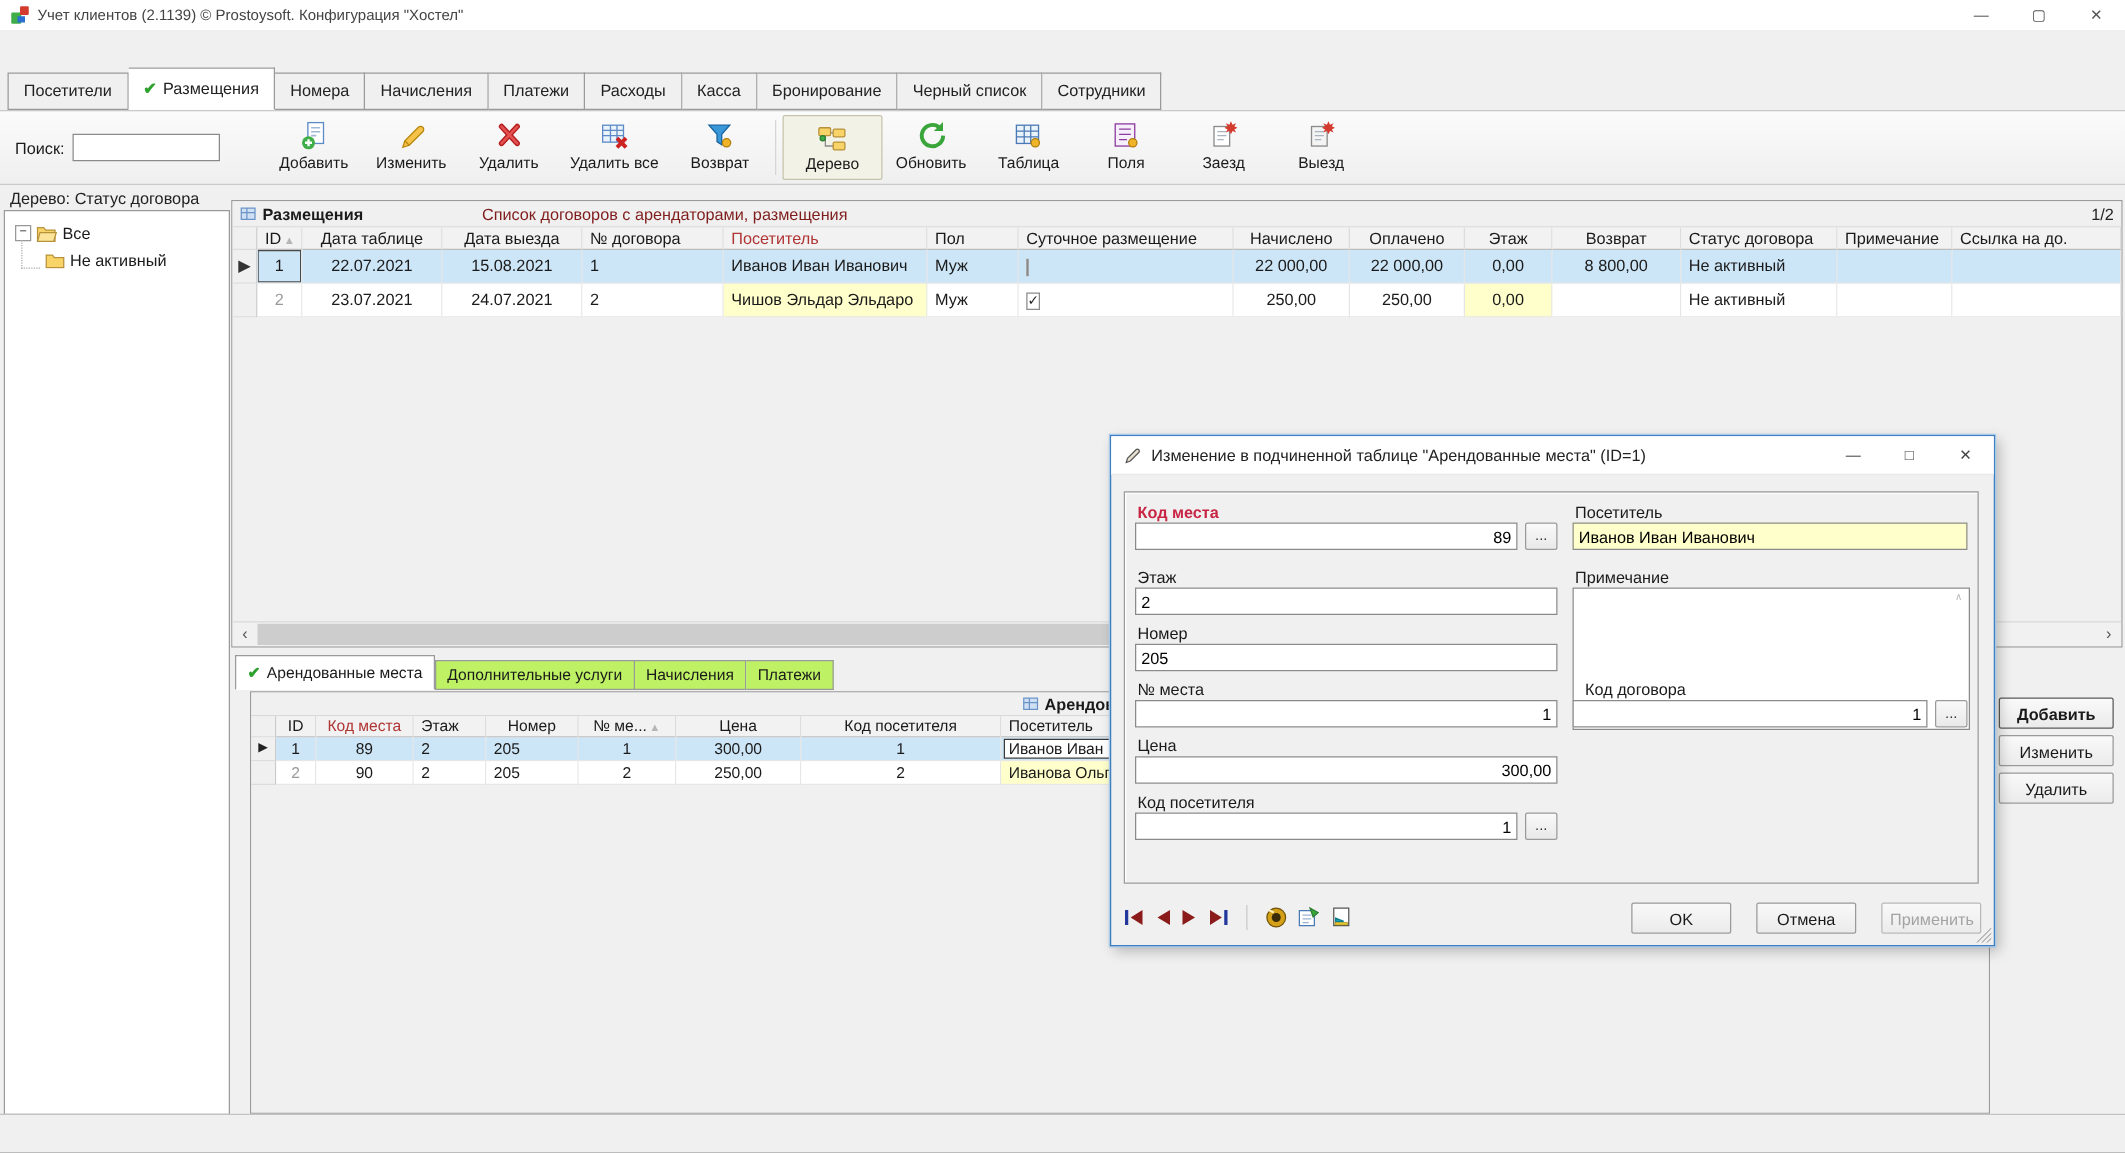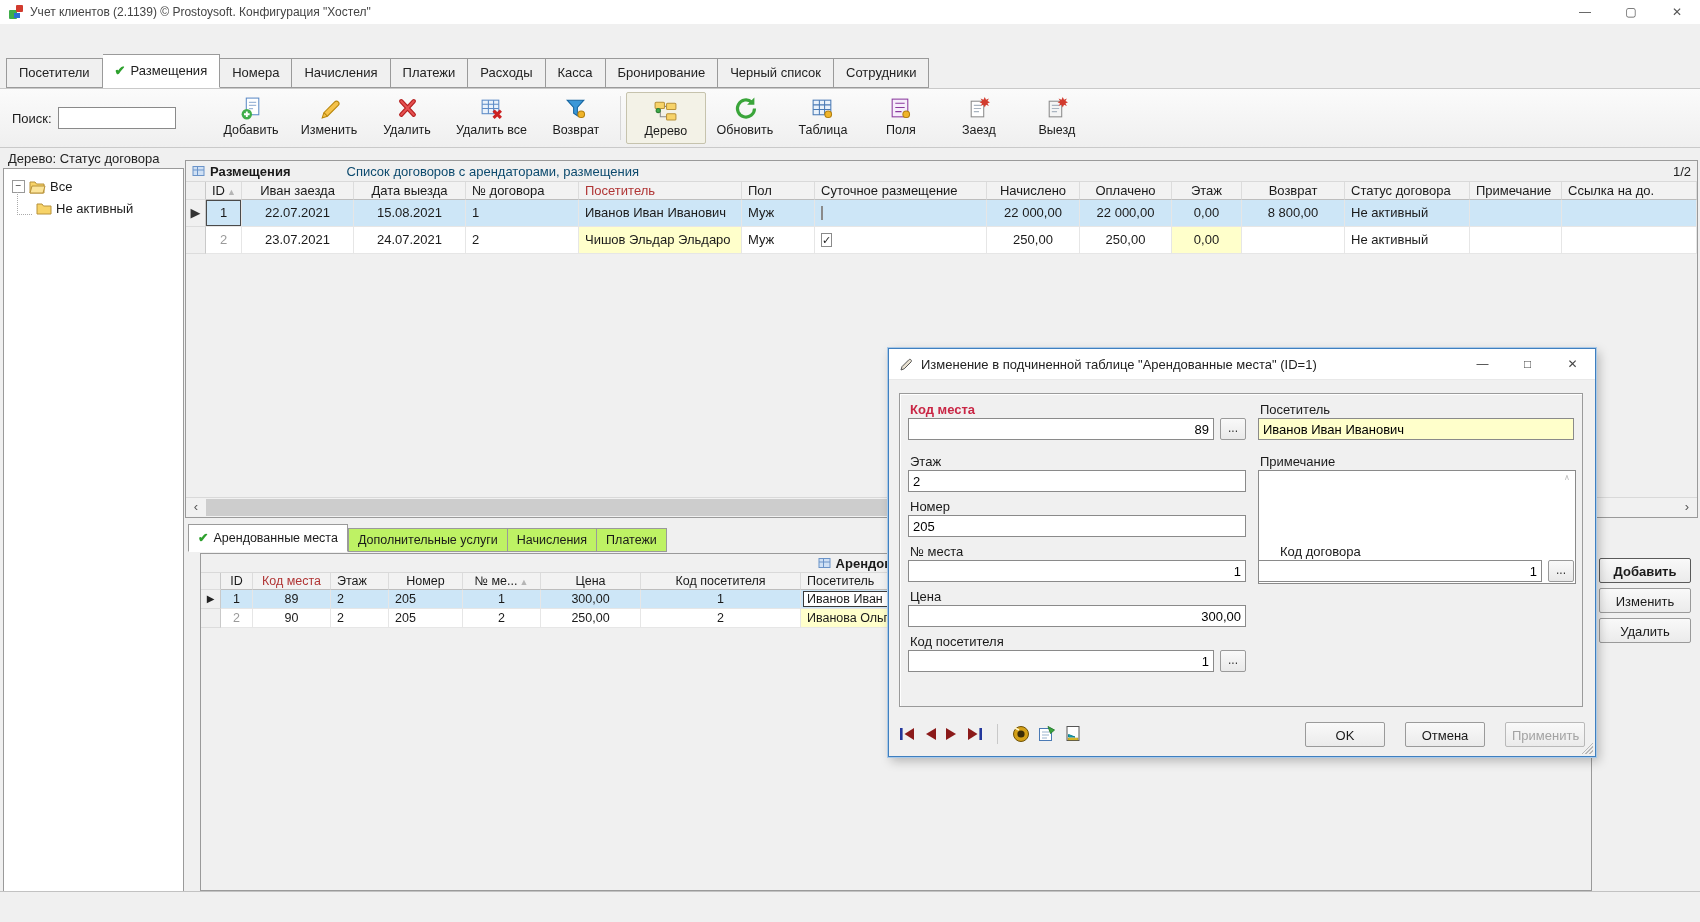--- a/index.html
+++ b/index.html
@@ -37,21 +37,21 @@
   .treebox{position:absolute;left:3px;top:168px;width:179px;height:722px;background:#fff;border:1px solid #9a9a9a;}
   .titem{display:flex;align-items:center;height:22px;white-space:nowrap;}
   .expander{width:11px;height:11px;border:1px solid #999;background:#fff;font-size:10px;line-height:9px;text-align:center;color:#333;margin:0 4px 0 8px;}
   .titem svg{margin-right:4px;}
   .tconn{width:14px;height:22px;border-left:1px dotted #aaa;border-bottom:1px dotted #aaa;margin-left:13px;margin-bottom:10px;}
   
   .gridpanel{position:absolute;border:1px solid #9a9a9a;background:#f0f0f0;display:flex;flex-direction:column;}
   .gcaption{height:20px;display:flex;align-items:center;background:#f0f0f0;border-bottom:1px solid #d9d9d9;padding:0 6px;}
   .gcaption .gicon{margin-right:5px;display:flex;}
   .gcaption b{font-size:13px;}
-  .gsubtitle{color:#0c4a6e;margin-left:56px;}
+  .gsubtitle{color:#7f1d1d;margin-left:95px;}
   .gcounter{margin-left:auto;color:#222;}
   .mrow{display:grid;grid-template-columns:20px 36px 112px 112px 113px 163px 73px 172px 93px 92px 70px 103px 125px 92px minmax(0,1fr);}
   .srow{display:grid;grid-template-columns:20px 32px 78px 58px 74px 78px 100px 160px 212px minmax(0,1fr);}
   .hcell{background:#f2f2f2;border-right:1px solid #dcdcdc;border-bottom:1px solid #bdbdbd;padding:1px 6px;white-space:nowrap;overflow:hidden;}
   .hcell.red{color:#b03535;}
   .gutter{background:#f0f0f0;border-right:1px solid #c9c9c9;border-bottom:1px solid #dcdcdc;text-align:center;color:#333;}
   .cell{background:#fff;border-right:1px solid #e6e6e6;border-bottom:1px solid #e6e6e6;padding:2px 6px;white-space:nowrap;overflow:hidden;}
   .r{text-align:center;}
   .sel .cell{background:#cde6f7;}
   .yellow{background:#ffffcb !important;}
@@ -265,21 +265,21 @@
             <path d="M1 5h11M5.5 1.5v9" stroke="#6a93c8"></path>
           </svg>
         </span>
       <b>Размещения</b>
       <span class="gsubtitle">Список договоров с арендаторами, размещения</span>
       <span class="gcounter">1/2</span>
     </div>
     <div class="mrow">
       <div class="hcell gutter"></div>
       <div class="hcell r"><span>ID</span><span class="sort">▲</span></div>
-      <div class="hcell r"><span>Иван заезда</span></div>
+      <div class="hcell r"><span>Дата таблице</span></div>
       <div class="hcell r"><span>Дата выезда</span></div>
       <div class="hcell"><span>№ договора</span></div>
       <div class="hcell red"><span>Посетитель</span></div>
       <div class="hcell"><span>Пол</span></div>
       <div class="hcell"><span>Суточное размещение</span></div>
       <div class="hcell r"><span>Начислено</span></div>
       <div class="hcell r"><span>Оплачено</span></div>
       <div class="hcell r"><span>Этаж</span></div>
       <div class="hcell r"><span>Возврат</span></div>
       <div class="hcell"><span>Статус договора</span></div>
@@ -433,21 +433,21 @@
       <input class="finput" style="left: 358px; top: 24px; width: 316px; background: rgb(255, 255, 203);" value="Иванов Иван Иванович">
 
       <span class="flabel" style="left:360px;top:60px;">Примечание</span>
       <div class="ftextarea" style="left:358px;top:76px;width:316px;height:112px;">
         <span class="ta-arrows">
             <span>∧</span>
             <span>∨</span>
           </span>
       </div>
 
-      <span class="flabel" style="left:380px;top:150px;">Код договора</span>
+      <span class="flabel" style="left:368px;top:150px;">Код договора</span>
       <input class="finput r" style="left: 358px; top: 166px; width: 284px;" value="1">
       <span class="fellipsis" style="left:648px;top:166px;">...</span>
     </div>
     <div class="dlgbottom">
       <span class="navbtns">
         <svg width="17" height="14" viewBox="0 0 17 14">
             <rect x="1" y="1" width="2.6" height="12" fill="#23379c"></rect>
             <path d="M15 1L5.5 7 15 13z" fill="#8b1a1a"></path>
           </svg>
         <svg width="13" height="14" viewBox="0 0 13 14">

